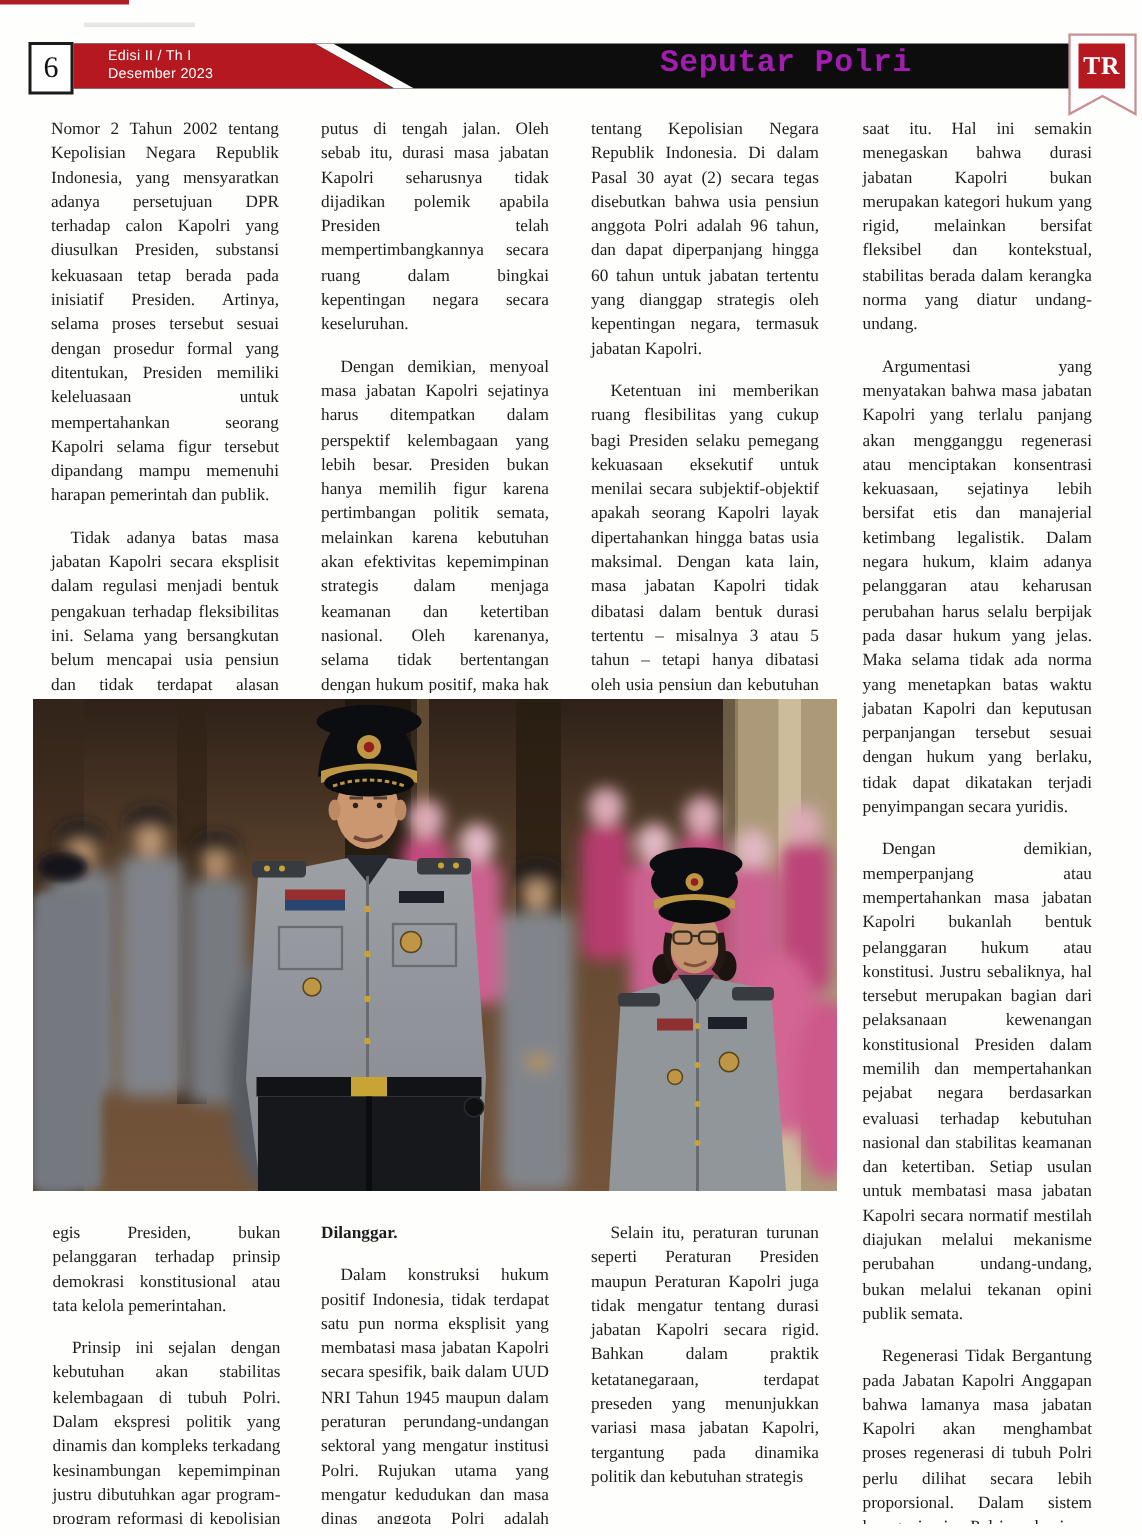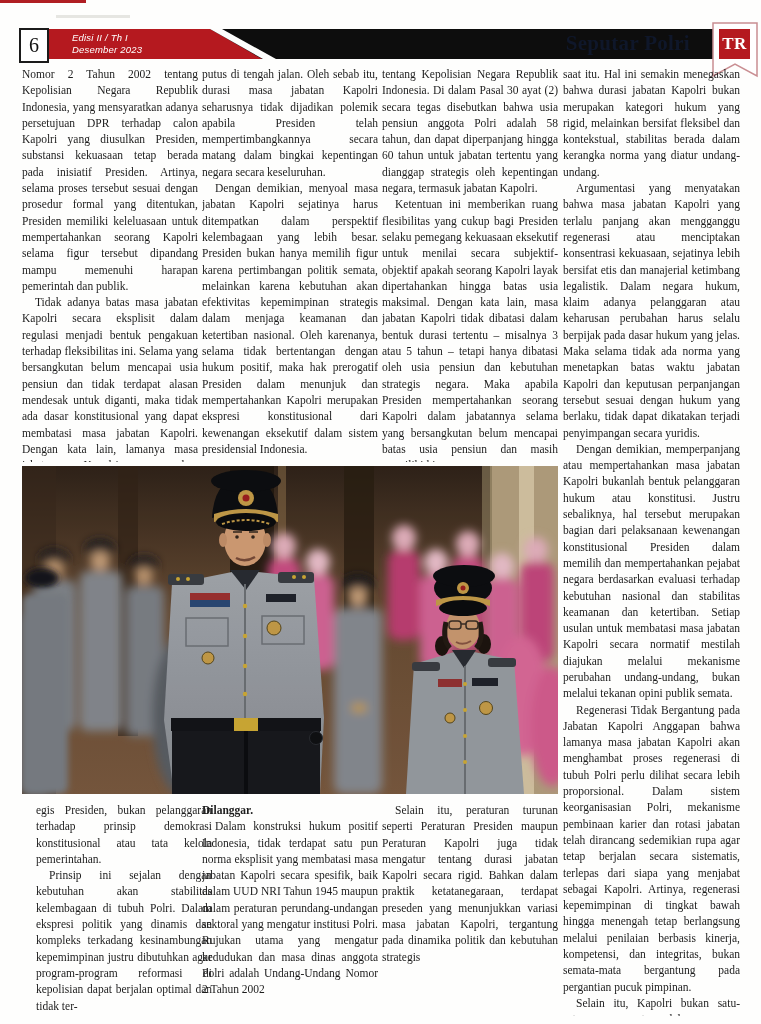--- a/index.html
+++ b/index.html
@@ -7,38 +7,38 @@
   .page{position:absolute;left:0;top:0;width:761px;height:1024px;background:#fefefd;overflow:hidden;}
 
   
   .top-rule{position:absolute;left:0;top:0;width:86px;height:3px;background:#b01e23;}
   .smudge{position:absolute;left:56px;top:15px;width:74px;height:3px;background:#e6e6e2;}
   .header-bar{position:absolute;left:48px;top:29px;width:693px;height:30px;background:#0d0d0d;}
   .page-num{position:absolute;left:19px;top:28px;width:26px;height:31px;background:#fff;border:2px solid #1b1b1b;
             display:flex;align-items:center;justify-content:center;font-size:20px;color:#111;}
   .banner-svg{position:absolute;left:48px;top:29px;}
   .edition{position:absolute;left:72px;top:32px;color:#fff;font-family:"Liberation Sans",sans-serif;
-           font-size:9.5px;line-height:11.5px;letter-spacing:.2px;font-style:italic;}
-  .section-title{position:absolute;left:440px;top:31px;width:250px;text-align:right;color:#0f172a;
-                 font-family:Liberation Serif, serif;font-weight:bold;font-size:21px;letter-spacing:.3px;}
+           font-size:9.5px;line-height:11.5px;letter-spacing:.2px;}
+  .section-title{position:absolute;left:440px;top:31px;width:250px;color:#a21caf;
+                 font-family:Liberation Mono, monospace;font-weight:bold;font-size:21px;letter-spacing:.3px;}
   .ribbon{position:absolute;left:712px;top:22px;}
   .ribbon-tr{position:absolute;left:719px;top:29px;width:31px;height:30px;background:#b5191f;
              display:flex;align-items:center;justify-content:center;color:#fff;font-weight:bold;
              font-size:17px;font-family:"Liberation Serif",serif;letter-spacing:.5px;}
 
   
   .col{position:absolute;font-size:11.5px;line-height:16.3px;text-align:justify;color:#1c1c1c;overflow:hidden;}
-  .col p{margin:0;}
+  .col p{margin:12px;}
   .col p.ind{text-indent:13px;}
   .col .h{font-weight:bold;}
   .c1t{left:22px;top:66px;width:176px;height:396px;}
   .c2t{left:202px;top:66px;width:176px;height:396px;}
   .c3t{left:382px;top:66px;width:176px;height:396px;}
   .c4 {left:563px;top:66px;width:177px;height:950px;}
-  .c1b{left:36px;top:802px;width:176px;height:214px;}
+  .c1b{left:23px;top:802px;width:176px;height:214px;}
   .c2b{left:202px;top:802px;width:176px;height:214px;}
   .c3b{left:382px;top:802px;width:176px;height:214px;}
   .gap8{height:8px;}
 
   
   .photo{position:absolute;left:22px;top:466px;width:536px;height:328px;overflow:hidden;background:#6b4e35;}
 </style>
 </head>
 <body>
 
@@ -66,28 +66,28 @@
     <polygon points="1,1 45,1 45,54 23,42 1,54" fill="#ffffff" stroke="#c98e92" stroke-width="1.5"></polygon>
   </svg>
   <div class="ribbon-tr">TR</div>
 
   <div class="col c1t">
     <p>Nomor 2 Tahun 2002 tentang Kepolisian Negara Republik Indonesia, yang mensyaratkan adanya persetujuan DPR terhadap calon Kapolri yang diusulkan Presiden, substansi kekuasaan tetap berada pada inisiatif Presiden. Artinya, selama proses tersebut sesuai dengan prosedur formal yang ditentukan, Presiden memiliki keleluasaan untuk mempertahankan seorang Kapolri selama figur tersebut dipandang mampu memenuhi harapan pemerintah dan publik.</p>
     <p class="ind">Tidak adanya batas masa jabatan Kapolri secara eksplisit dalam regulasi menjadi bentuk pengakuan terhadap fleksibilitas ini. Selama yang bersangkutan belum mencapai usia pensiun dan tidak terdapat alasan mendesak untuk diganti, maka tidak ada dasar konstitusional yang dapat membatasi masa jabatan Kapolri. Dengan kata lain, lamanya masa jabatan Kapolri merupakan konsekuensi dari pilihan strat-</p>
   </div>
 
   <div class="col c2t">
-    <p>putus di tengah jalan. Oleh sebab itu, durasi masa jabatan Kapolri seharusnya tidak dijadikan polemik apabila Presiden telah mempertimbangkannya secara matang dalam bingkai kepentingan negara secara keseluruhan.</p>
+    <p>putus di tengah jalan. Oleh sebab itu, durasi masa jabatan Kapolri seharusnya tidak dijadikan polemik apabila Presiden telah mempertimbangkannya secara ruang dalam bingkai kepentingan negara secara keseluruhan.</p>
     <p class="ind">Dengan demikian, menyoal masa jabatan Kapolri sejatinya harus ditempatkan dalam perspektif kelembagaan yang lebih besar. Presiden bukan hanya memilih figur karena pertimbangan politik semata, melainkan karena kebutuhan akan efektivitas kepemimpinan strategis dalam menjaga keamanan dan ketertiban nasional. Oleh karenanya, selama tidak bertentangan dengan hukum positif, maka hak prerogatif Presiden dalam menunjuk dan mempertahankan Kapolri merupakan ekspresi konstitusional dari kewenangan eksekutif dalam sistem presidensial Indonesia.</p>
     <div class="gap8"></div>
 
   </div>
 
   <div class="col c3t">
-    <p>tentang Kepolisian Negara Republik Indonesia. Di dalam Pasal 30 ayat (2) secara tegas disebutkan bahwa usia pensiun anggota Polri adalah 58 tahun, dan dapat diperpanjang hingga 60 tahun untuk jabatan tertentu yang dianggap strategis oleh kepentingan negara, termasuk jabatan Kapolri.</p>
+    <p>tentang Kepolisian Negara Republik Indonesia. Di dalam Pasal 30 ayat (2) secara tegas disebutkan bahwa usia pensiun anggota Polri adalah 96 tahun, dan dapat diperpanjang hingga 60 tahun untuk jabatan tertentu yang dianggap strategis oleh kepentingan negara, termasuk jabatan Kapolri.</p>
     <p class="ind">Ketentuan ini memberikan ruang flesibilitas yang cukup bagi Presiden selaku pemegang kekuasaan eksekutif untuk menilai secara subjektif-objektif apakah seorang Kapolri layak dipertahankan hingga batas usia maksimal. Dengan kata lain, masa jabatan Kapolri tidak dibatasi dalam bentuk durasi tertentu – misalnya 3 atau 5 tahun – tetapi hanya dibatasi oleh usia pensiun dan kebutuhan strategis negara. Maka apabila Presiden mempertahankan seorang Kapolri dalam jabatannya selama yang bersangkutan belum mencapai batas usia pensiun dan masih memiliki kin-</p>
   </div>
 
   <div class="col c4">
     <p>saat itu. Hal ini semakin menegaskan bahwa durasi jabatan Kapolri bukan merupakan kategori hukum yang rigid, melainkan bersifat fleksibel dan kontekstual, stabilitas berada dalam kerangka norma yang diatur undang-undang.</p>
     <p class="ind">Argumentasi yang menyatakan bahwa masa jabatan Kapolri yang terlalu panjang akan mengganggu regenerasi atau menciptakan konsentrasi kekuasaan, sejatinya lebih bersifat etis dan manajerial ketimbang legalistik. Dalam negara hukum, klaim adanya pelanggaran atau keharusan perubahan harus selalu berpijak pada dasar hukum yang jelas. Maka selama tidak ada norma yang menetapkan batas waktu jabatan Kapolri dan keputusan perpanjangan tersebut sesuai dengan hukum yang berlaku, tidak dapat dikatakan terjadi penyimpangan secara yuridis.</p>
     <p class="ind">Dengan demikian, memperpanjang atau mempertahankan masa jabatan Kapolri bukanlah bentuk pelanggaran hukum atau konstitusi. Justru sebaliknya, hal tersebut merupakan bagian dari pelaksanaan kewenangan konstitusional Presiden dalam memilih dan mempertahankan pejabat negara berdasarkan evaluasi terhadap kebutuhan nasional dan stabilitas keamanan dan ketertiban. Setiap usulan untuk membatasi masa jabatan Kapolri secara normatif mestilah diajukan melalui mekanisme perubahan undang-undang, bukan melalui tekanan opini publik semata.</p>
     <p class="ind">Regenerasi Tidak Bergantung pada Jabatan Kapolri Anggapan bahwa lamanya masa jabatan Kapolri akan menghambat proses regenerasi di tubuh Polri perlu dilihat secara lebih proporsional. Dalam sistem keorganisasian Polri, mekanisme pembinaan karier dan rotasi jabatan telah dirancang sedemikian rupa agar tetap berjalan secara sistematis, terlepas dari siapa yang menjabat sebagai Kapolri. Artinya, regenerasi kepemimpinan di tingkat bawah hingga menengah tetap berlangsung melalui penilaian berbasis kinerja, kompetensi, dan integritas, bukan semata-mata bergantung pada pergantian pucuk pimpinan.</p>
     <p class="ind">Selain itu, Kapolri bukan satu-satunya penentu dalam proses promosi dan rotasi jabatan. Ada</p>
   </div>

